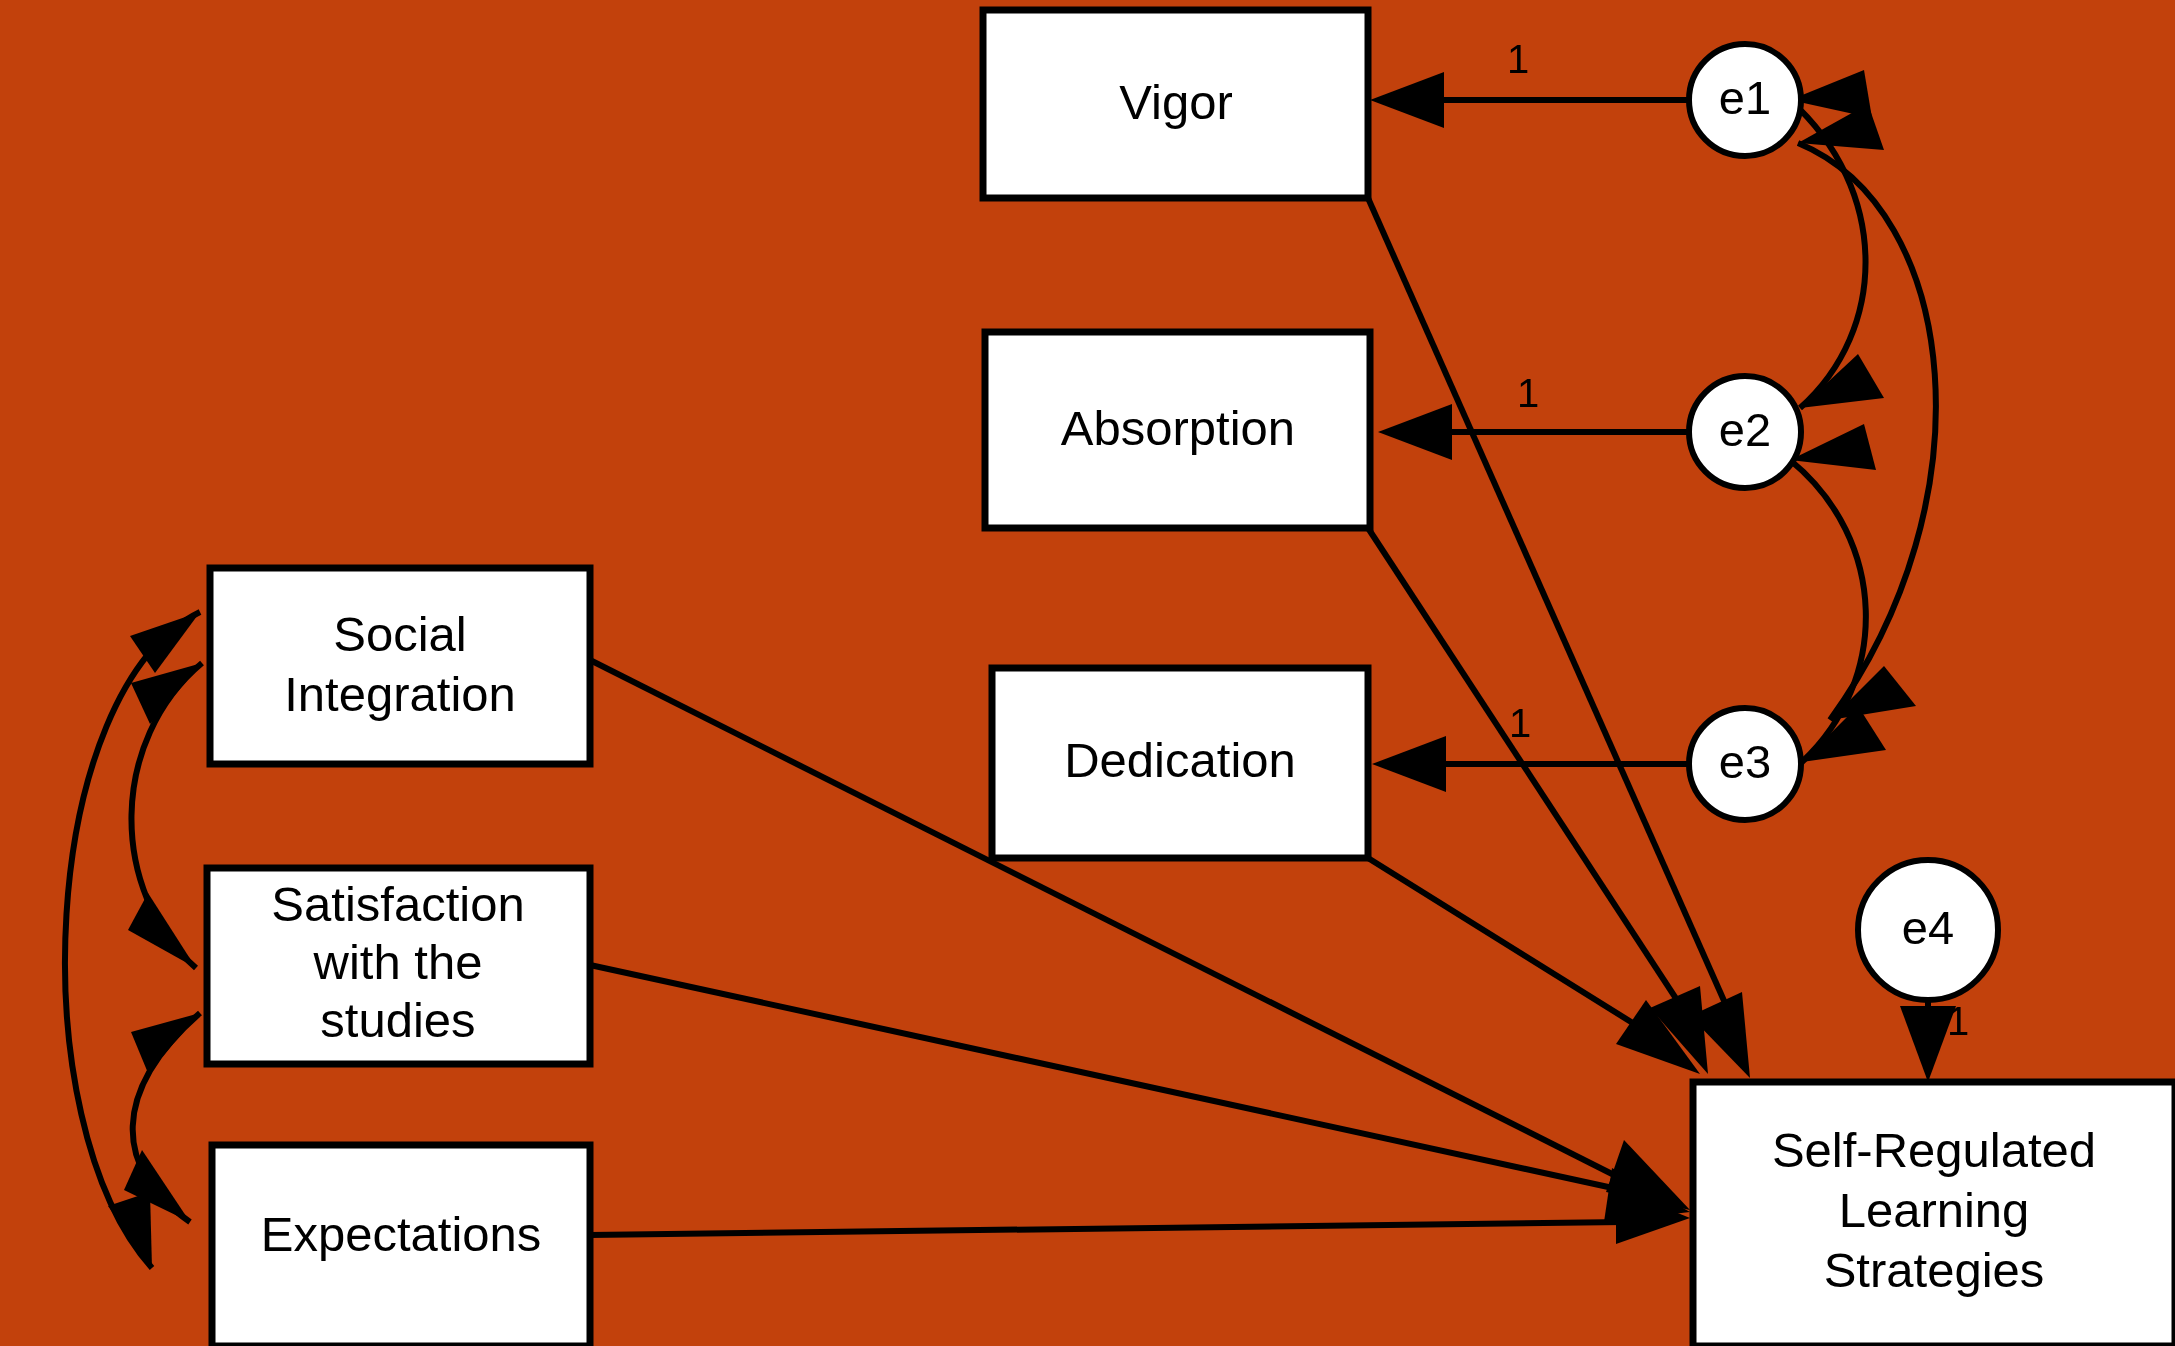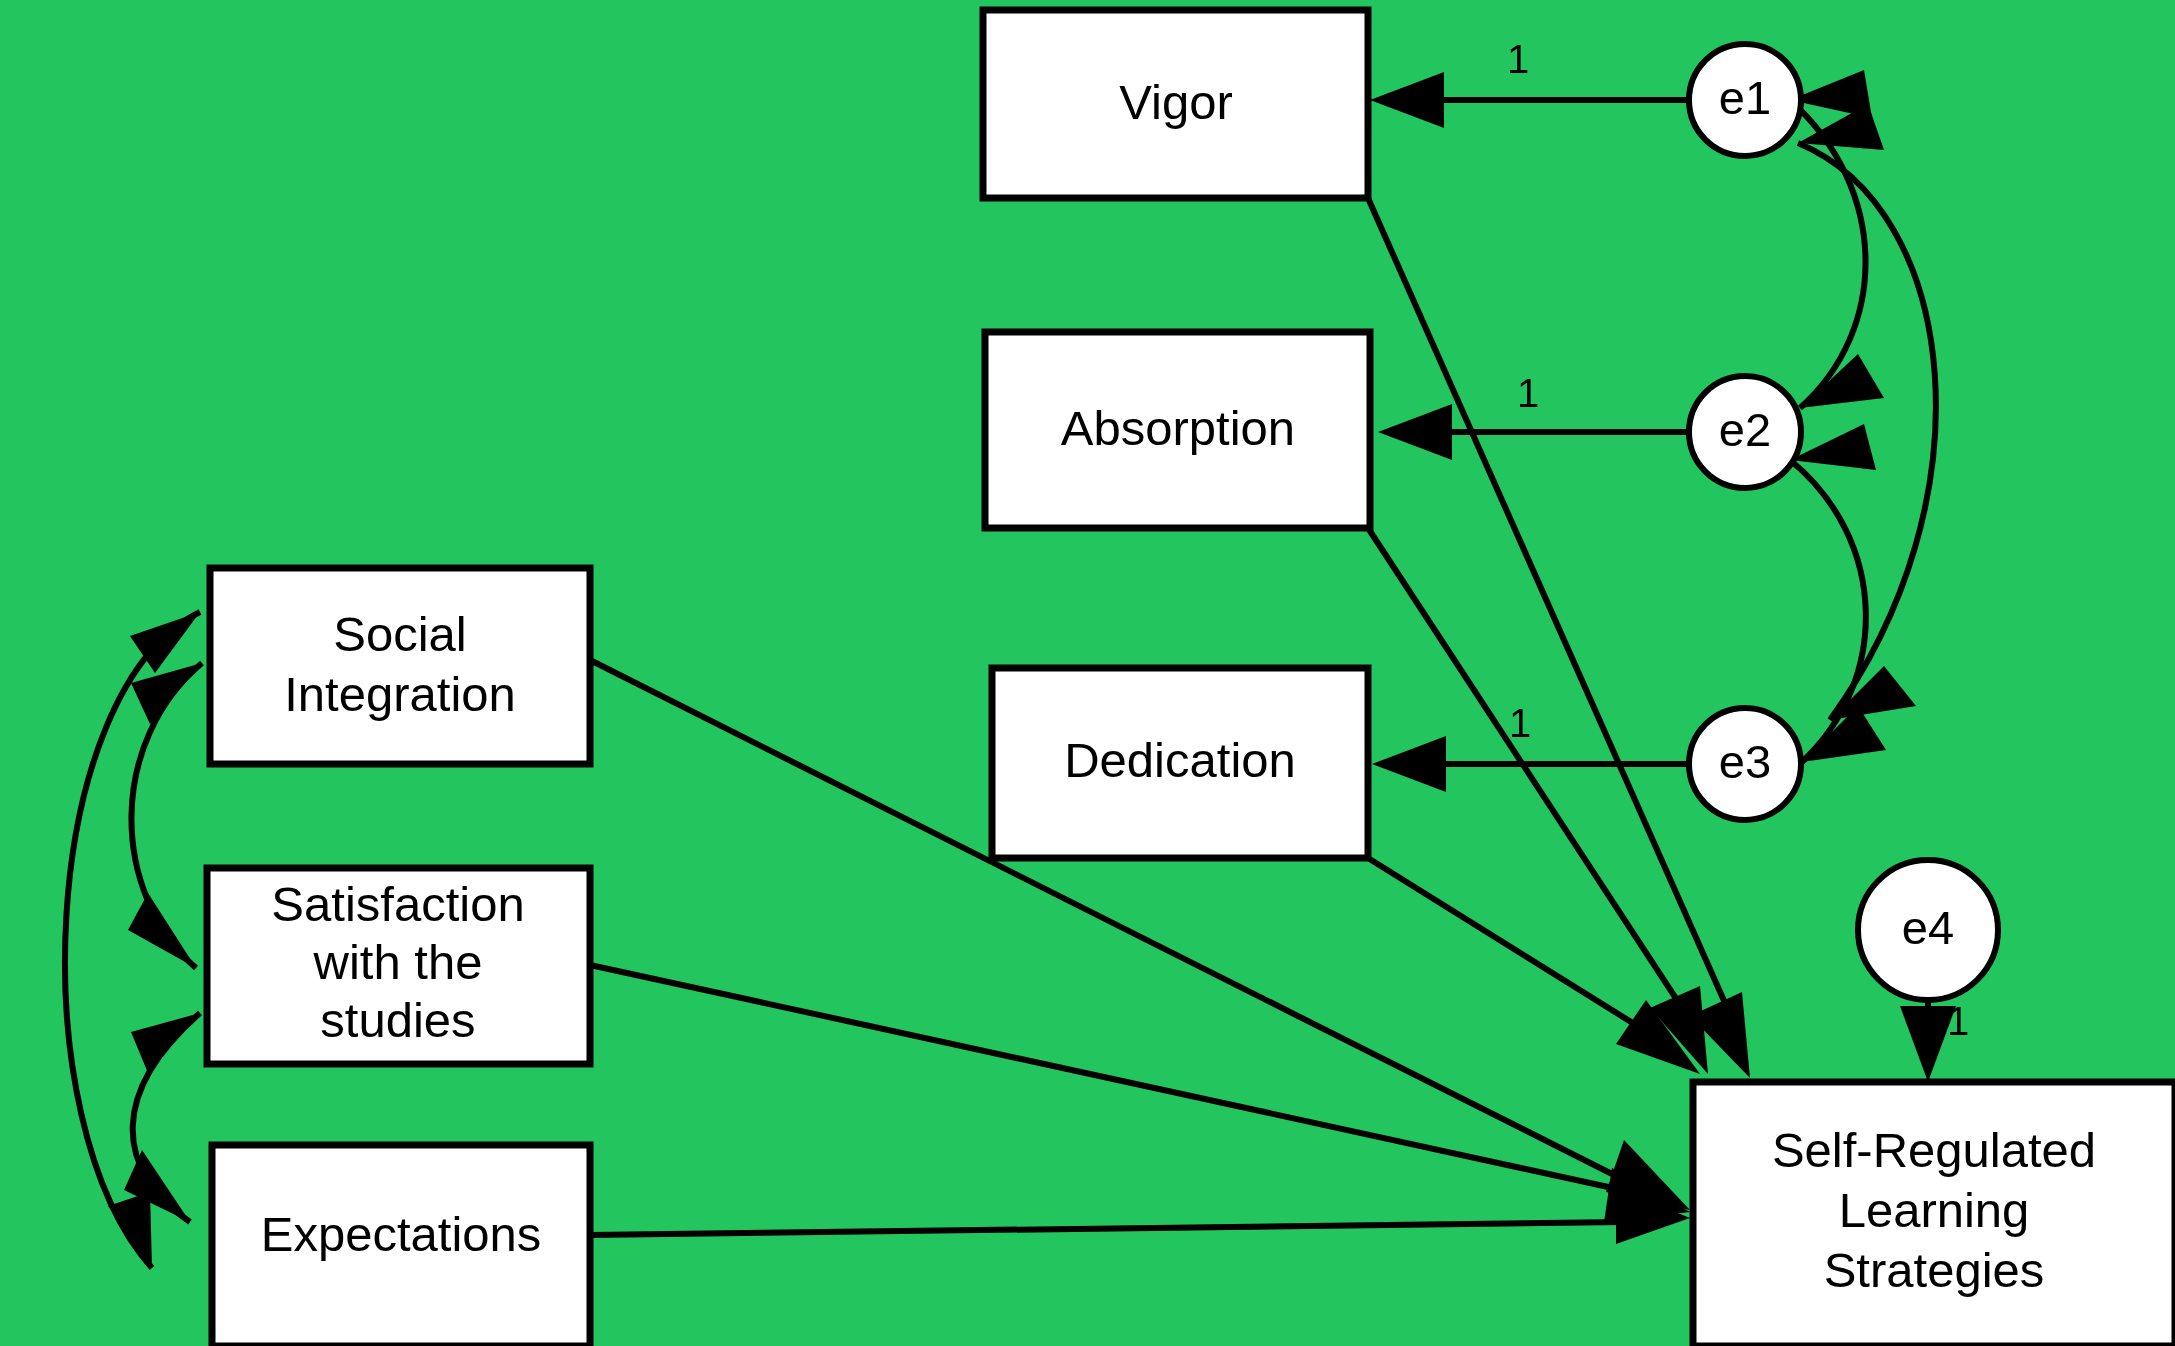--- a/index.html
+++ b/index.html
@@ -7,21 +7,21 @@
     padding: 0;
     background: #ffffff;
   }
   body {
     font-family: "Liberation Sans", sans-serif;
   }
   #diagram-root {
     position: relative;
     width: 2175px;
     height: 1346px;
-    background: #22c55e;
+    background: #c2410c;
     overflow: hidden;
   }
   #sem-svg {
     position: absolute;
     left: 0;
     top: 0;
     width: 2175px;
     height: 1346px;
     display: block;
   }

